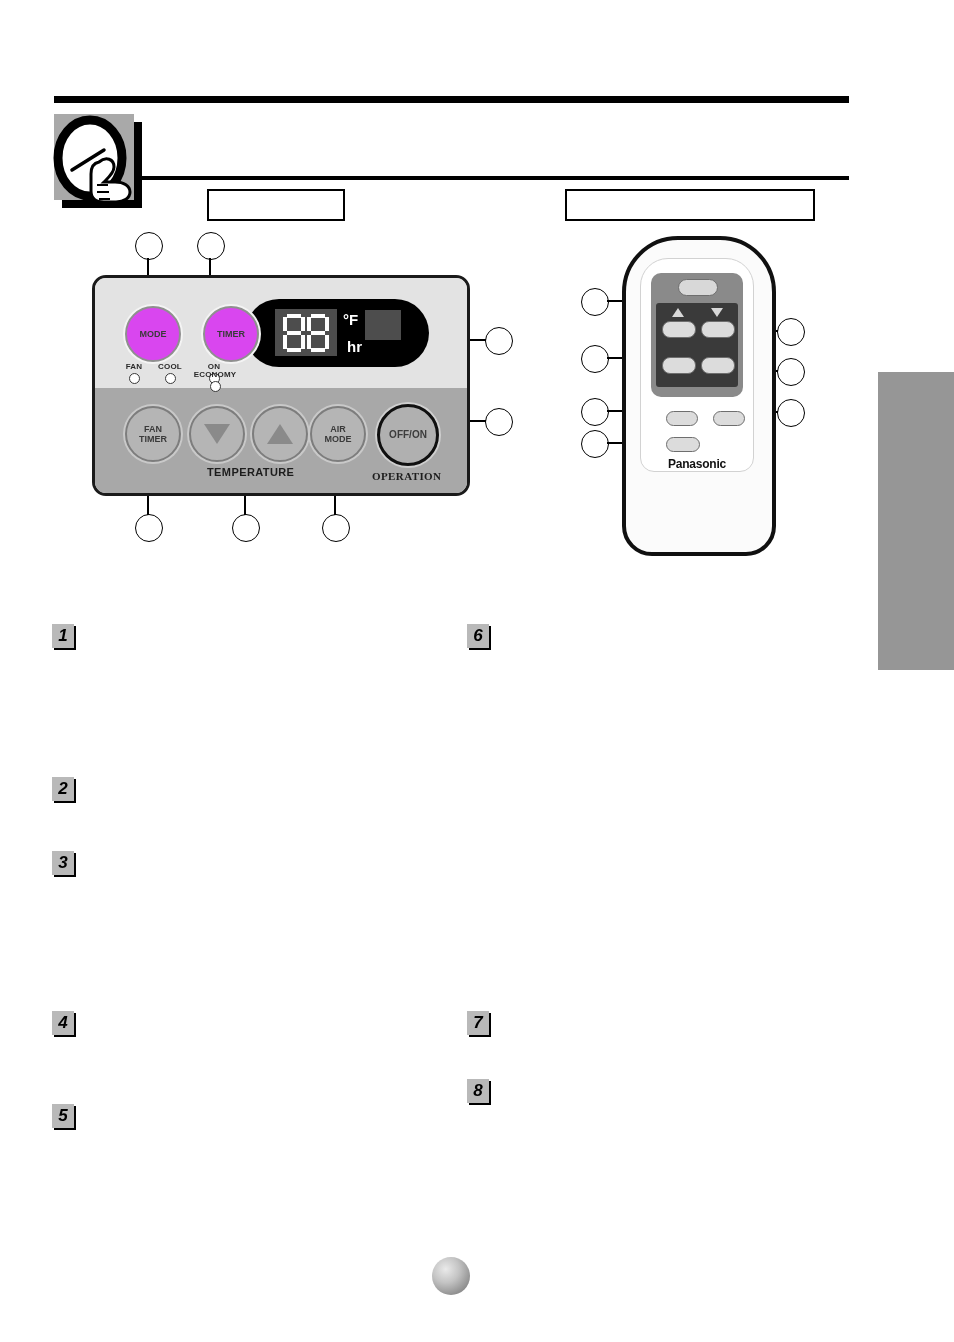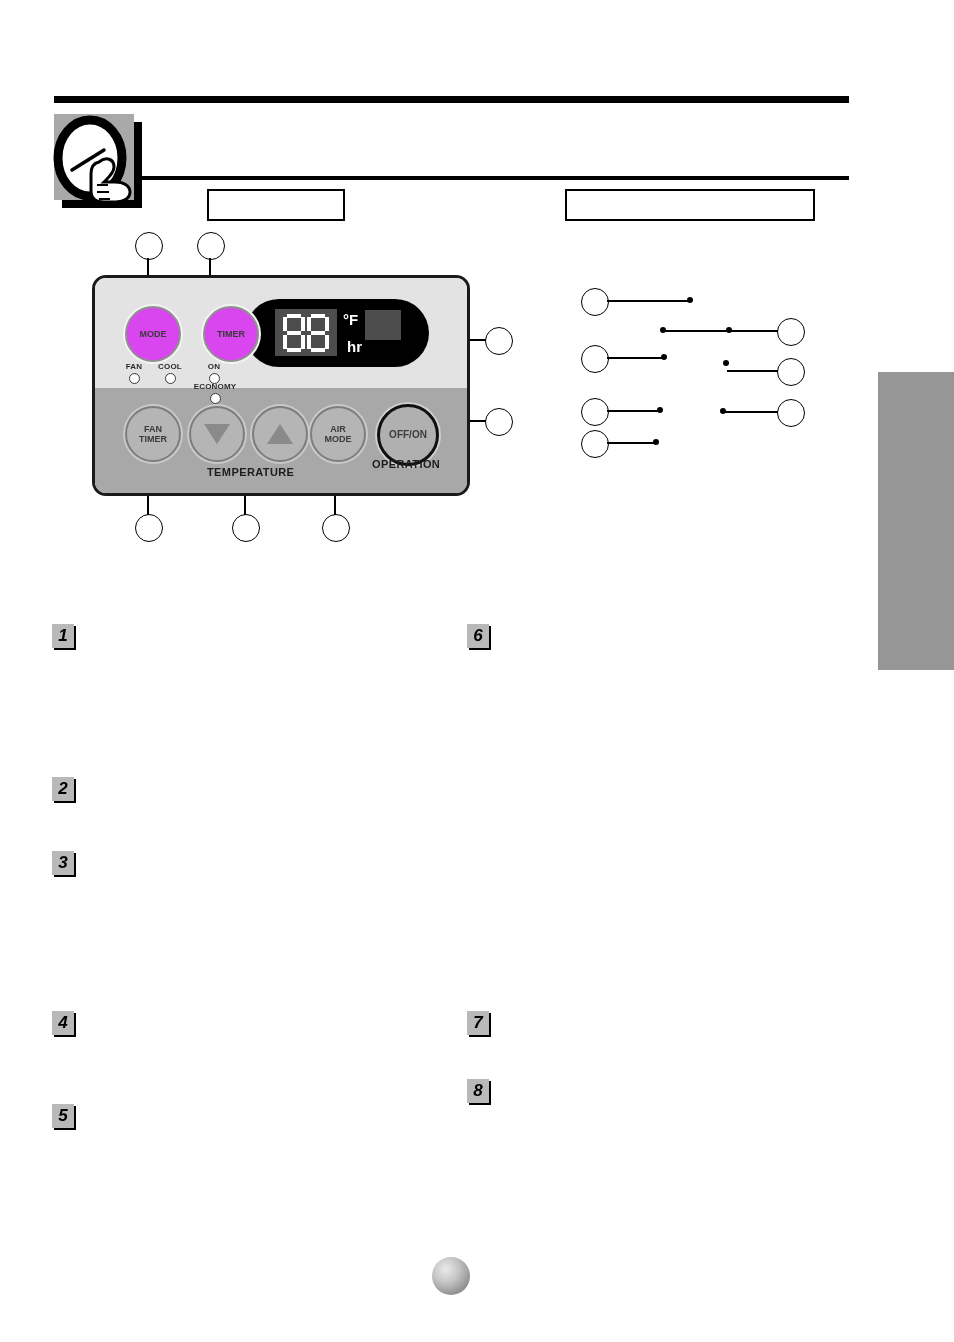--- a/index.html
+++ b/index.html
@@ -175,21 +175,21 @@
   .led-group .dot {
     width: 9px; height: 9px;
     border-radius: 50%;
     border: 1.5px solid #3a3a3a;
     background: #ffffff;
     margin: 2px auto 0;
   }
   #led-fan    { left: 22px; top: 84px; width: 34px; }
   #led-cool   { left: 56px; top: 84px; width: 38px; }
   #led-on     { left: 104px; top: 84px; width: 30px; }
-  #led-economy{ left: 91px; top: 104px; width: 58px; }
+  #led-economy{ left: 91px; top: 92px; width: 58px; }
 
   
   .lcd {
     position: absolute;
     left: 150px;
     top: 21px;
     width: 184px;
     height: 68px;
     background: #000000;
     border-radius: 34px;
@@ -250,21 +250,21 @@
 
   
   .panel-label {
     position: absolute;
     font-size: 11px;
     font-weight: bold;
     color: #1d1d1d;
     letter-spacing: 0.4px;
   }
   #lbl-temperature { left: 112px; top: 188px; }
-  #lbl-operation   { left: 277px; top: 180px; }
+  #lbl-operation   { left: 277px; top: 192px; font-family: Liberation Serif, serif; }
 
   
   .callout {
     position: absolute;
     width: 26px;
     height: 26px;
     border-radius: 50%;
     border: 1.6px solid #000000;
     background: #ffffff;
     font-size: 13px;
@@ -567,20 +567,39 @@
   <div class="anchor-dot" style="left:726px; top:327px;"></div>
 
   <div class="callout" id="rm-callout-4" style="left:777px; top:358px;"></div>
   <div class="leader h" style="left:727px; top:370px; width:51px;"></div>
   <div class="anchor-dot" style="left:723px; top:360px;"></div>
 
   <div class="callout" id="rm-callout-6" style="left:777px; top:399px;"></div>
   <div class="leader h" style="left:724px; top:411px; width:54px;"></div>
   <div class="anchor-dot" style="left:720px; top:408px;"></div>
 
+  <div class="remote">
+    <div class="inner-face">
+      <div class="keypad-outer">
+        <div class="rm-key" id="rm-key-top"></div>
+        <div class="keypad-inner">
+          <div class="rm-tri up" style="left:16px; top:5px;"></div>
+          <div class="rm-tri down" style="left:55px; top:5px;"></div>
+          <div class="rm-key small" id="rm-key-tempup"></div>
+          <div class="rm-key small" id="rm-key-tempdn"></div>
+          <div class="rm-key small" id="rm-key-left2"></div>
+          <div class="rm-key small" id="rm-key-right2"></div>
+        </div>
+      </div>
+      <div class="rm-key small" id="rm-key-low-l"></div>
+      <div class="rm-key small" id="rm-key-low-r"></div>
+      <div class="rm-key small" id="rm-key-low-b"></div>
+      <div class="brand">Panasonic</div>
+    </div>
+  </div>
 
   <div class="step-marker" style="left:52px; top:624px;">1</div>
   <div class="step-text" style="left:84px; top:624px; width:370px;"></div>
 
   <div class="step-marker" style="left:52px; top:777px;">2</div>
   <div class="step-text" style="left:84px; top:777px; width:370px;"></div>
 
   <div class="step-marker" style="left:52px; top:851px;">3</div>
   <div class="step-text" style="left:84px; top:851px; width:370px;"></div>
 

